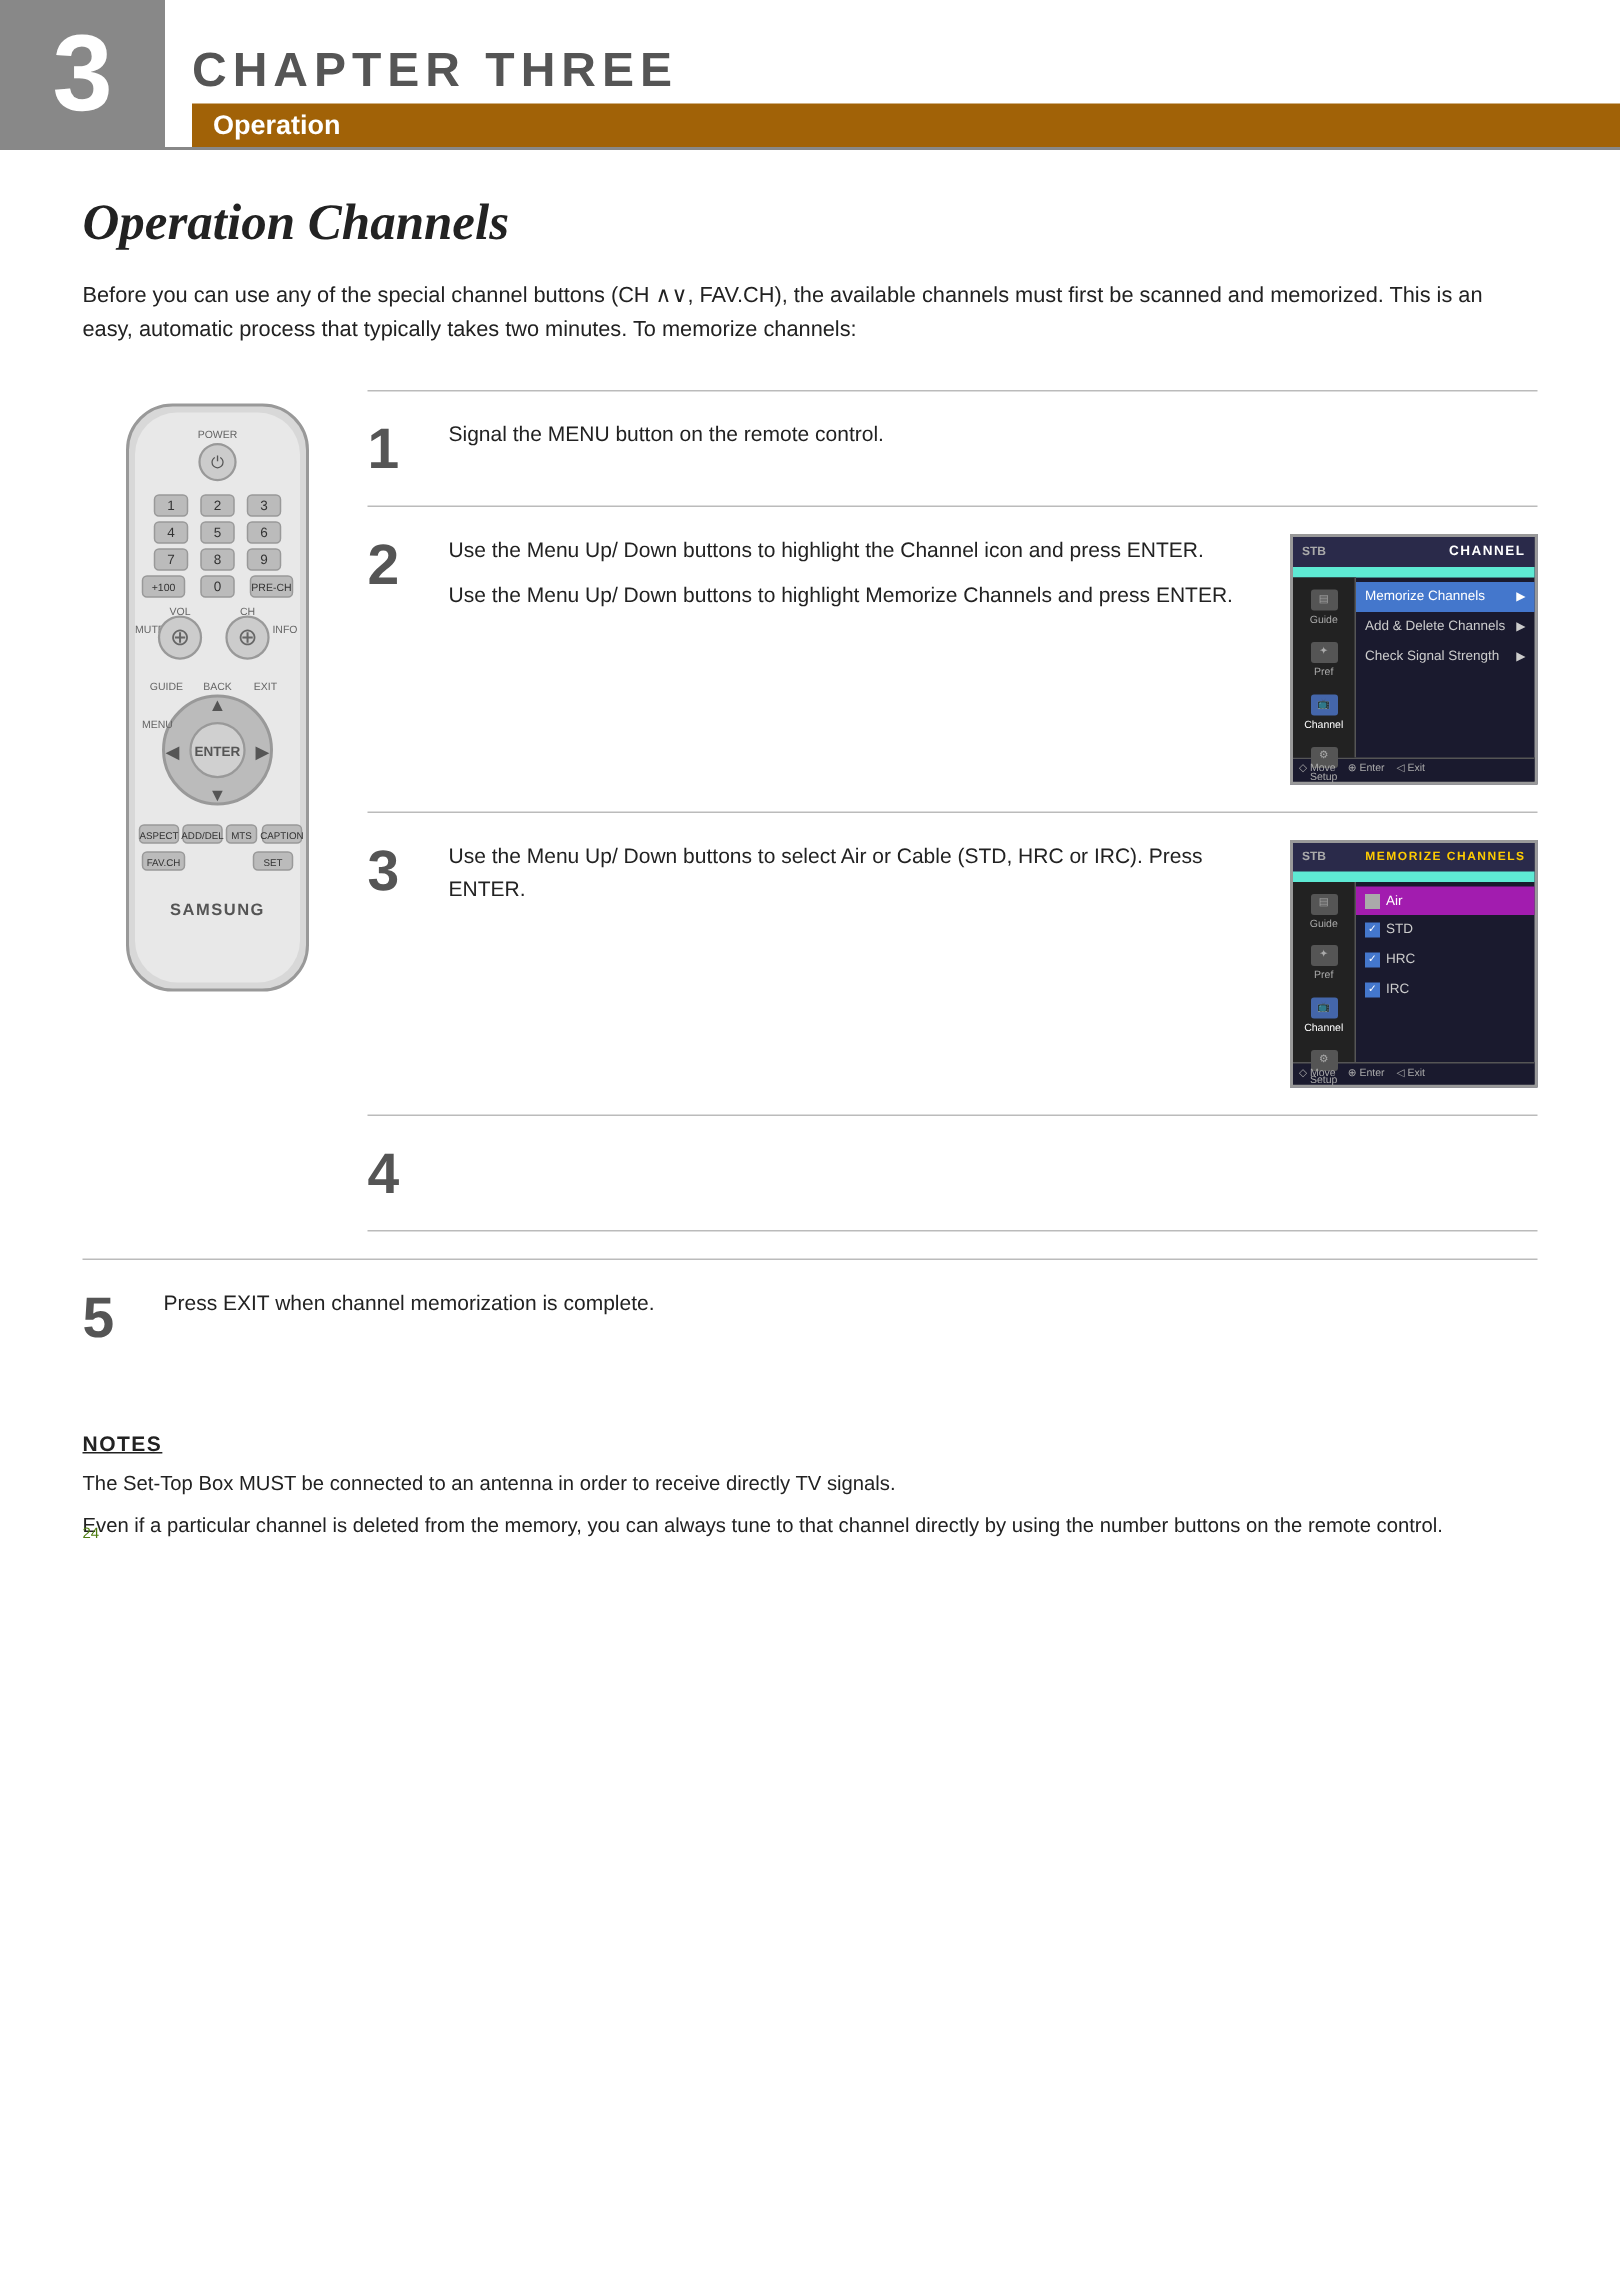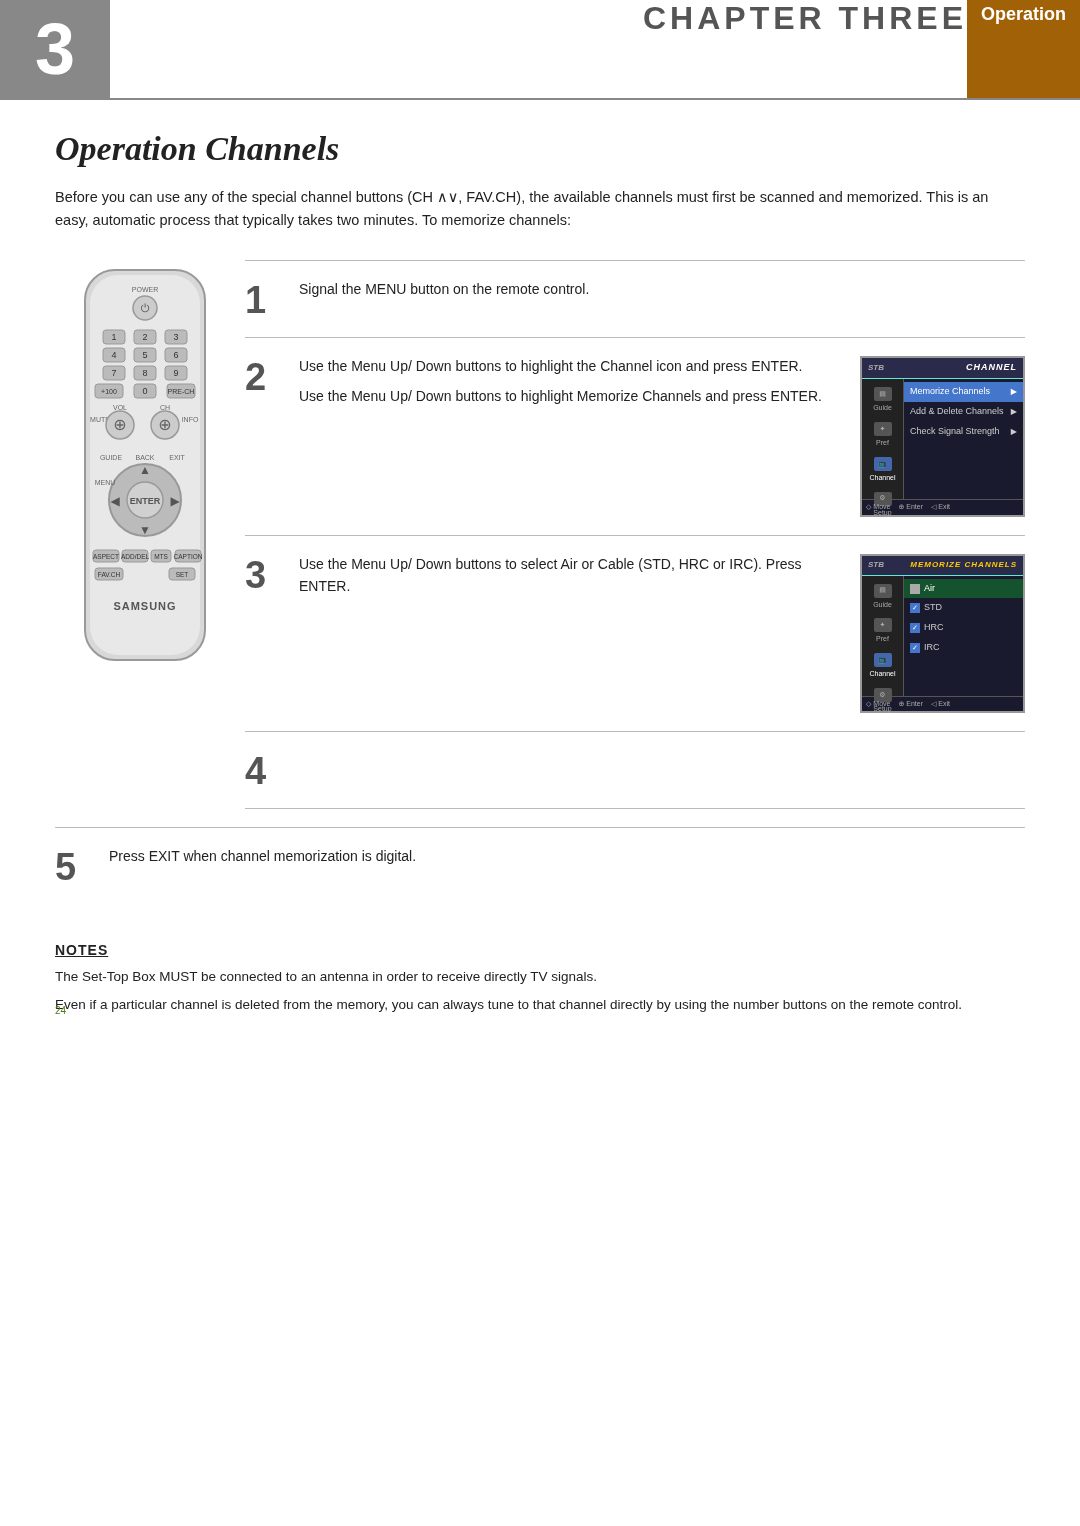--- a/index.html
+++ b/index.html
@@ -25,21 +25,21 @@
       font-size: 72px;
       font-weight: bold;
       width: 110px;
       display: flex;
       align-items: center;
       justify-content: center;
       padding: 8px 0;
     }
     .chapter-title-block {
       display: flex;
-      flex-direction: row;
+      flex-direction: column;
       justify-content: flex-end;
       padding-left: 18px;
       flex: 1;
     }
     .chapter-title {
       font-size: 32px;
       font-weight: bold;
       letter-spacing: 4px;
       color: #555;
       text-transform: uppercase;
@@ -144,23 +144,22 @@
       font-size: 10px;
       color: #fff;
     }
 
     .tv-header {
       background: #2a2a4a;
       padding: 3px 6px;
       display: flex;
       justify-content: space-between;
       align-items: center;
-      border-bottom: 1px solid #5eead4;
+      border-bottom: 7px solid #5eead4;
       font-size: 9px;
-      font-style: italic;
     }
     .tv-header .stb-label {
       color: #aaa;
       font-size: 8px;
       font-weight: bold;
     }
     .tv-header .menu-title {
       color: #fff;
       font-weight: bold;
       font-size: 9px;
@@ -244,21 +243,21 @@
 
     .tv-menu-item2 {
       padding: 3px 6px;
       font-size: 9px;
       color: #ccc;
       display: flex;
       align-items: center;
       gap: 4px;
     }
     .tv-menu-item2.highlighted {
-      background: #14532d;
+      background: #a21caf;
       color: #fff;
     }
     .checkmark {
       width: 10px;
       height: 10px;
       background: #aaa;
       display: inline-block;
       font-size: 7px;
       color: #222;
       text-align: center;
@@ -555,21 +554,21 @@
       <div class="step step-4">
         <div class="step-number">4</div>
       </div>
 
     </div>
   </div>
 
   <div class="step-standalone">
     <div class="step-number" style="font-size:38px;font-weight:bold;color:#555;min-width:38px;margin-right:16px;line-height:1;">5</div>
     <div class="step-content">
-      <span>Press EXIT when channel memorization is digital.</span>
+      <span>Press EXIT when channel memorization is complete.</span>
     </div>
   </div>
 
   <div class="notes-section">
     <div class="notes-title">NOTES</div>
     <p class="notes-text">The Set-Top Box MUST be connected to an antenna in order to receive directly TV signals.</p>
     <p class="notes-text" style="margin-top:6px;">Even if a particular channel is deleted from the memory, you can always tune to that channel directly by using the number buttons on the remote control.</p>
   </div>
 
   <div class="page-number">24</div>

